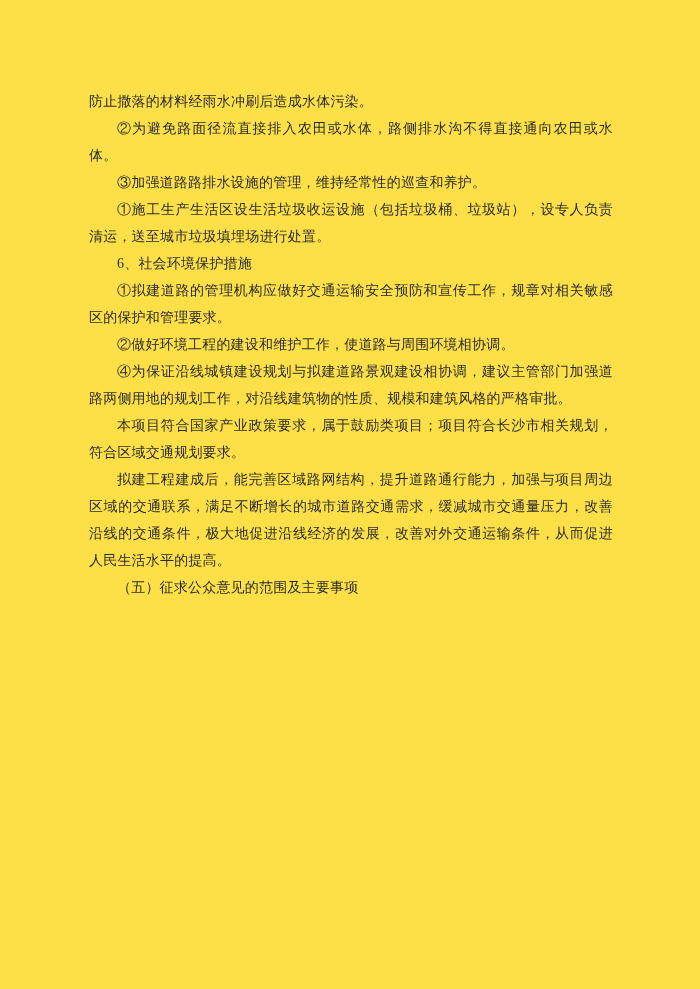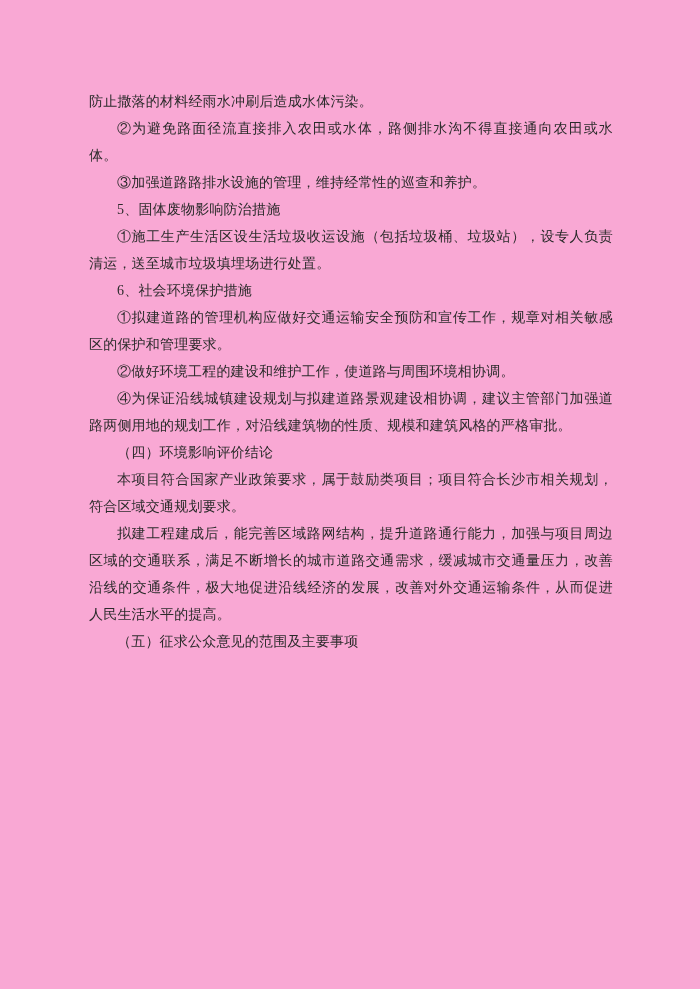--- a/index.html
+++ b/index.html
@@ -4,21 +4,21 @@
 <style>
   html, body {
     margin: 0;
     padding: 0;
     background: #ffffff;
   }
   .page {
     position: relative;
     width: 700px;
     height: 989px;
-    background: #f9a8d4;
+    background: #fde047;
     overflow: hidden;
     font-family: "Liberation Serif", "DejaVu Serif", serif;
   }
   .doc-body {
     position: absolute;
     left: 89px;
     top: 88px;
     width: 524px;
     color: #2b2b2b;
   }
@@ -36,24 +36,22 @@
   }
 </style>
 </head>
 <body>
 
 <div class="page">
   <div class="doc-body">
       <p>防止撒落的材料经雨水冲刷后造成水体污染。</p>
       <p class="indent">②为避免路面径流直接排入农田或水体，路侧排水沟不得直接通向农田或水体。</p>
       <p class="indent">③加强道路路排水设施的管理，维持经常性的巡查和养护。</p>
-      <p class="indent">5、固体废物影响防治措施</p>
       <p class="indent">①施工生产生活区设生活垃圾收运设施（包括垃圾桶、垃圾站），设专人负责清运，送至城市垃圾填埋场进行处置。</p>
       <p class="indent">6、社会环境保护措施</p>
       <p class="indent">①拟建道路的管理机构应做好交通运输安全预防和宣传工作，规章对相关敏感区的保护和管理要求。</p>
       <p class="indent">②做好环境工程的建设和维护工作，使道路与周围环境相协调。</p>
       <p class="indent">④为保证沿线城镇建设规划与拟建道路景观建设相协调，建议主管部门加强道路两侧用地的规划工作，对沿线建筑物的性质、规模和建筑风格的严格审批。</p>
-      <p class="indent">（四）环境影响评价结论</p>
       <p class="indent">本项目符合国家产业政策要求，属于鼓励类项目；项目符合长沙市相关规划，符合区域交通规划要求。</p>
       <p class="indent">拟建工程建成后，能完善区域路网结构，提升道路通行能力，加强与项目周边区域的交通联系，满足不断增长的城市道路交通需求，缓减城市交通量压力，改善沿线的交通条件，极大地促进沿线经济的发展，改善对外交通运输条件，从而促进人民生活水平的提高。</p>
       <p class="indent">（五）征求公众意见的范围及主要事项</p>
     </div>
 </div>
 
 </body></html>

